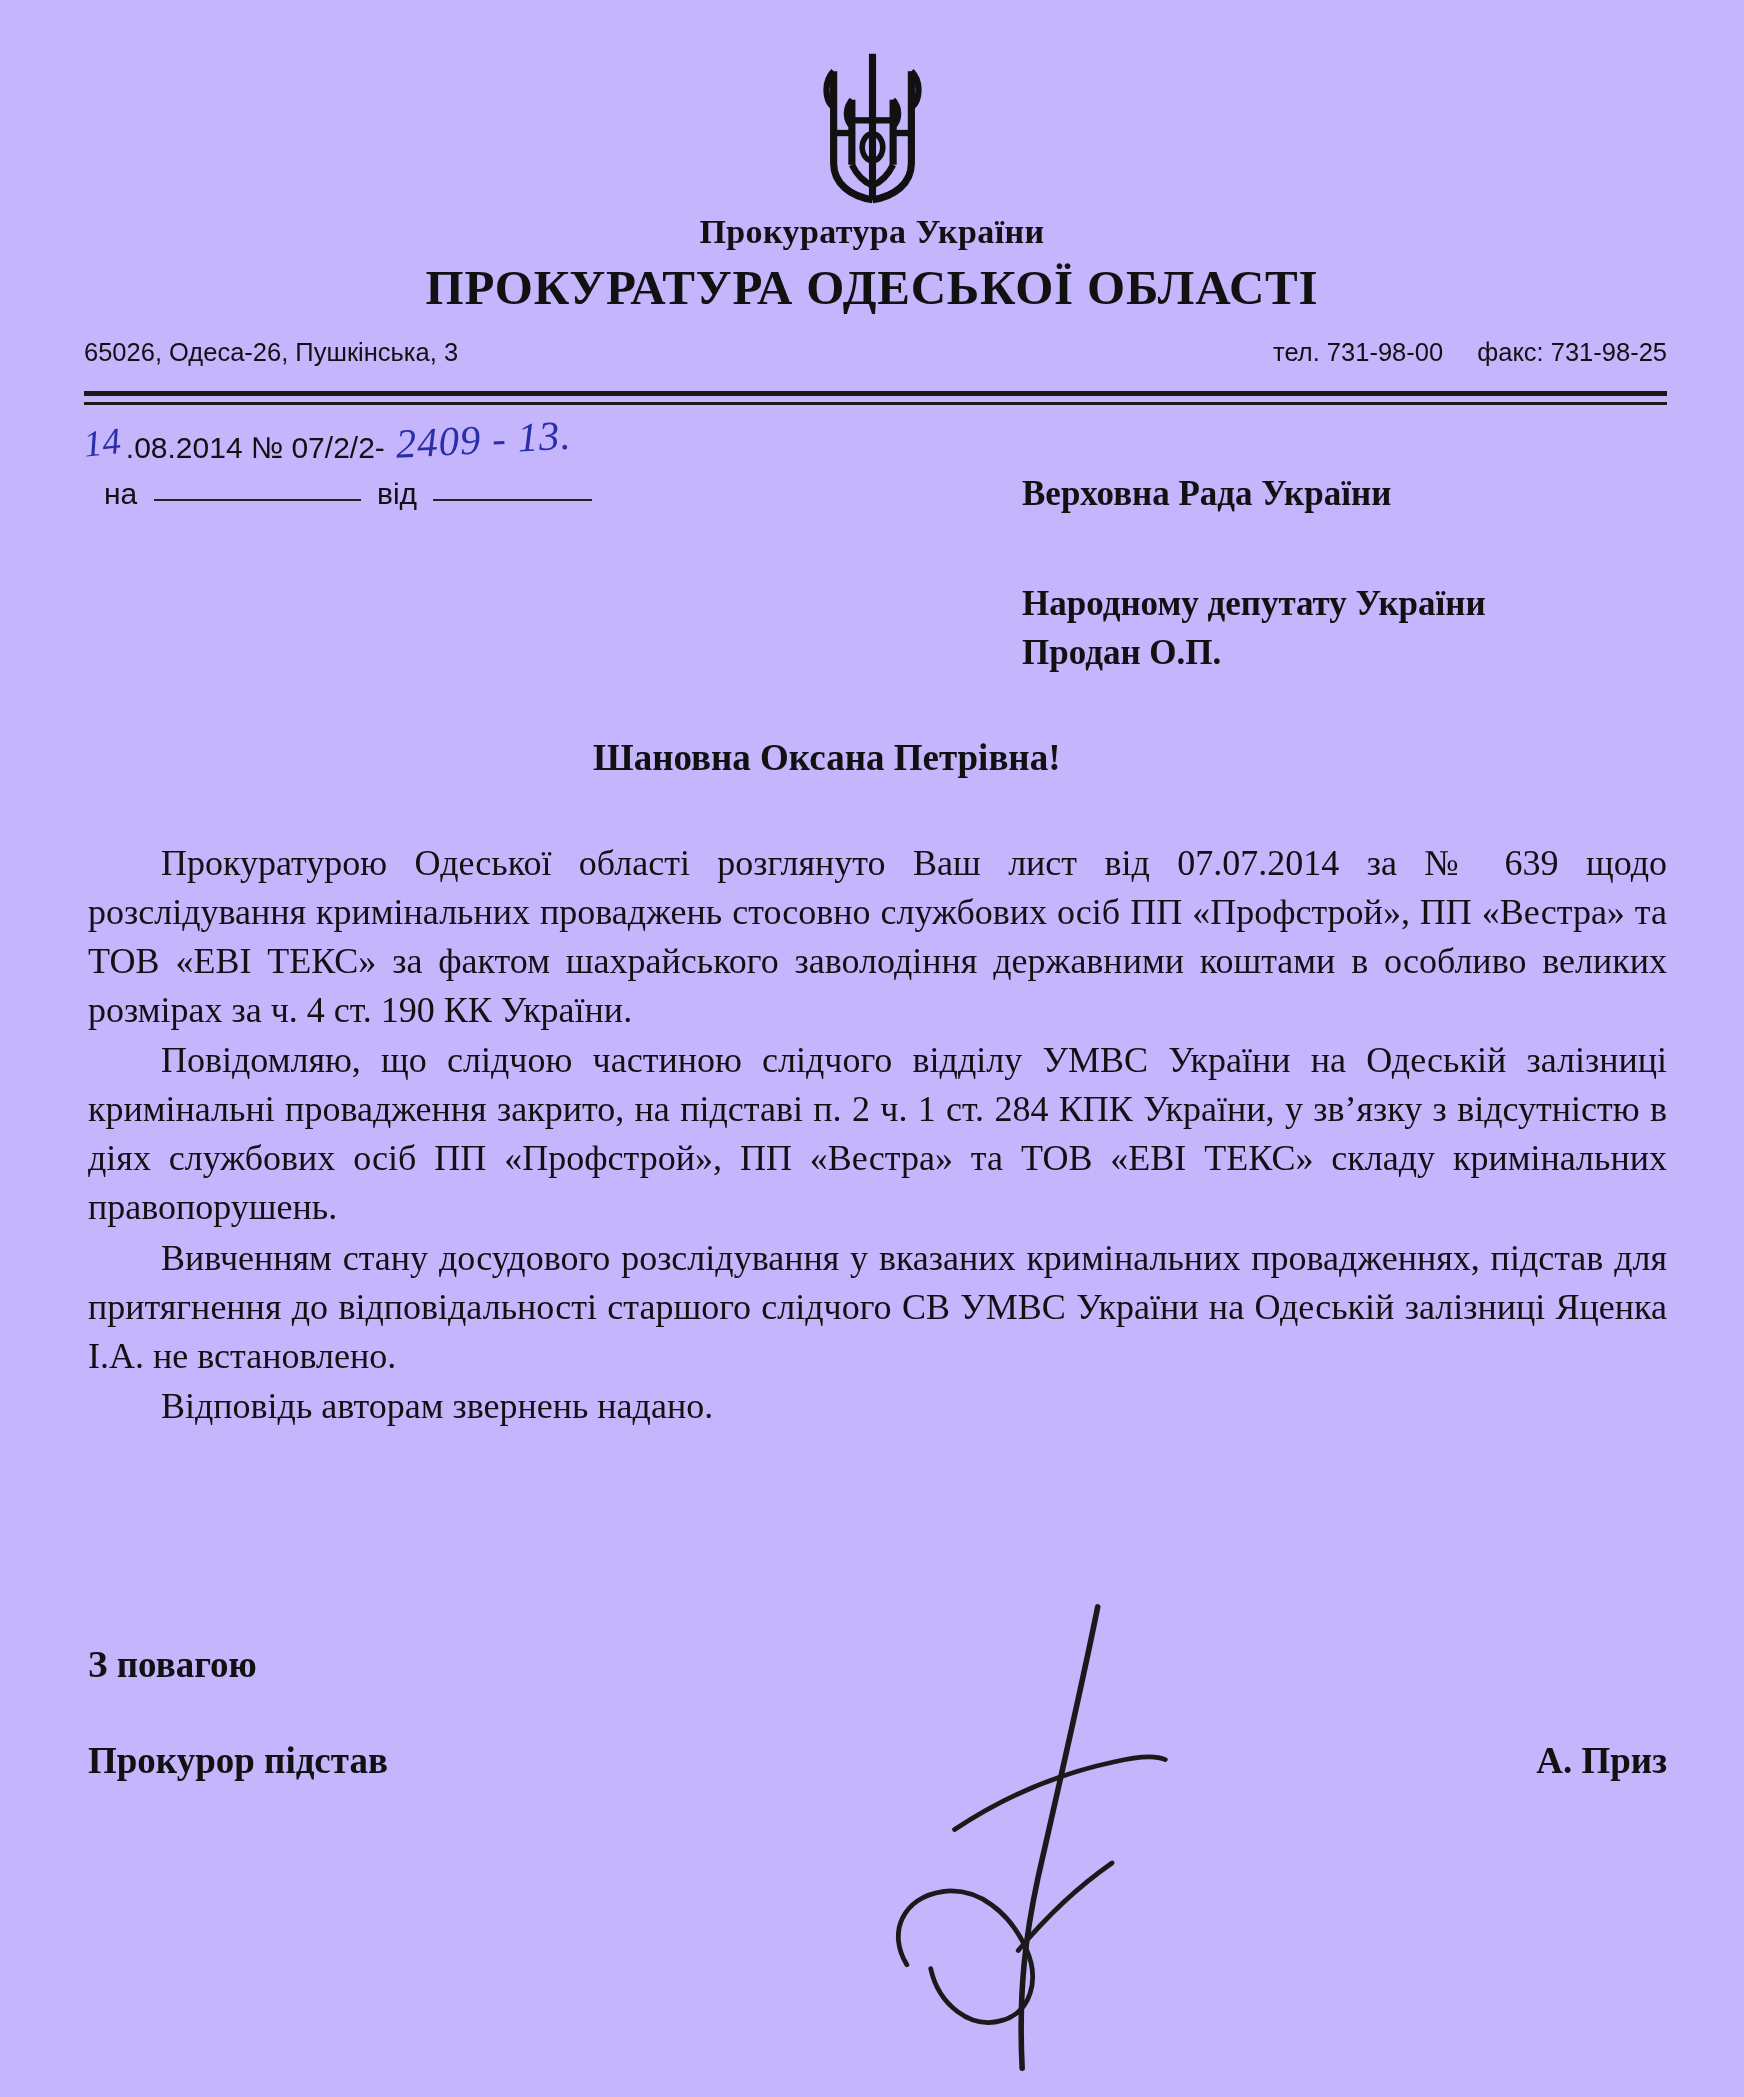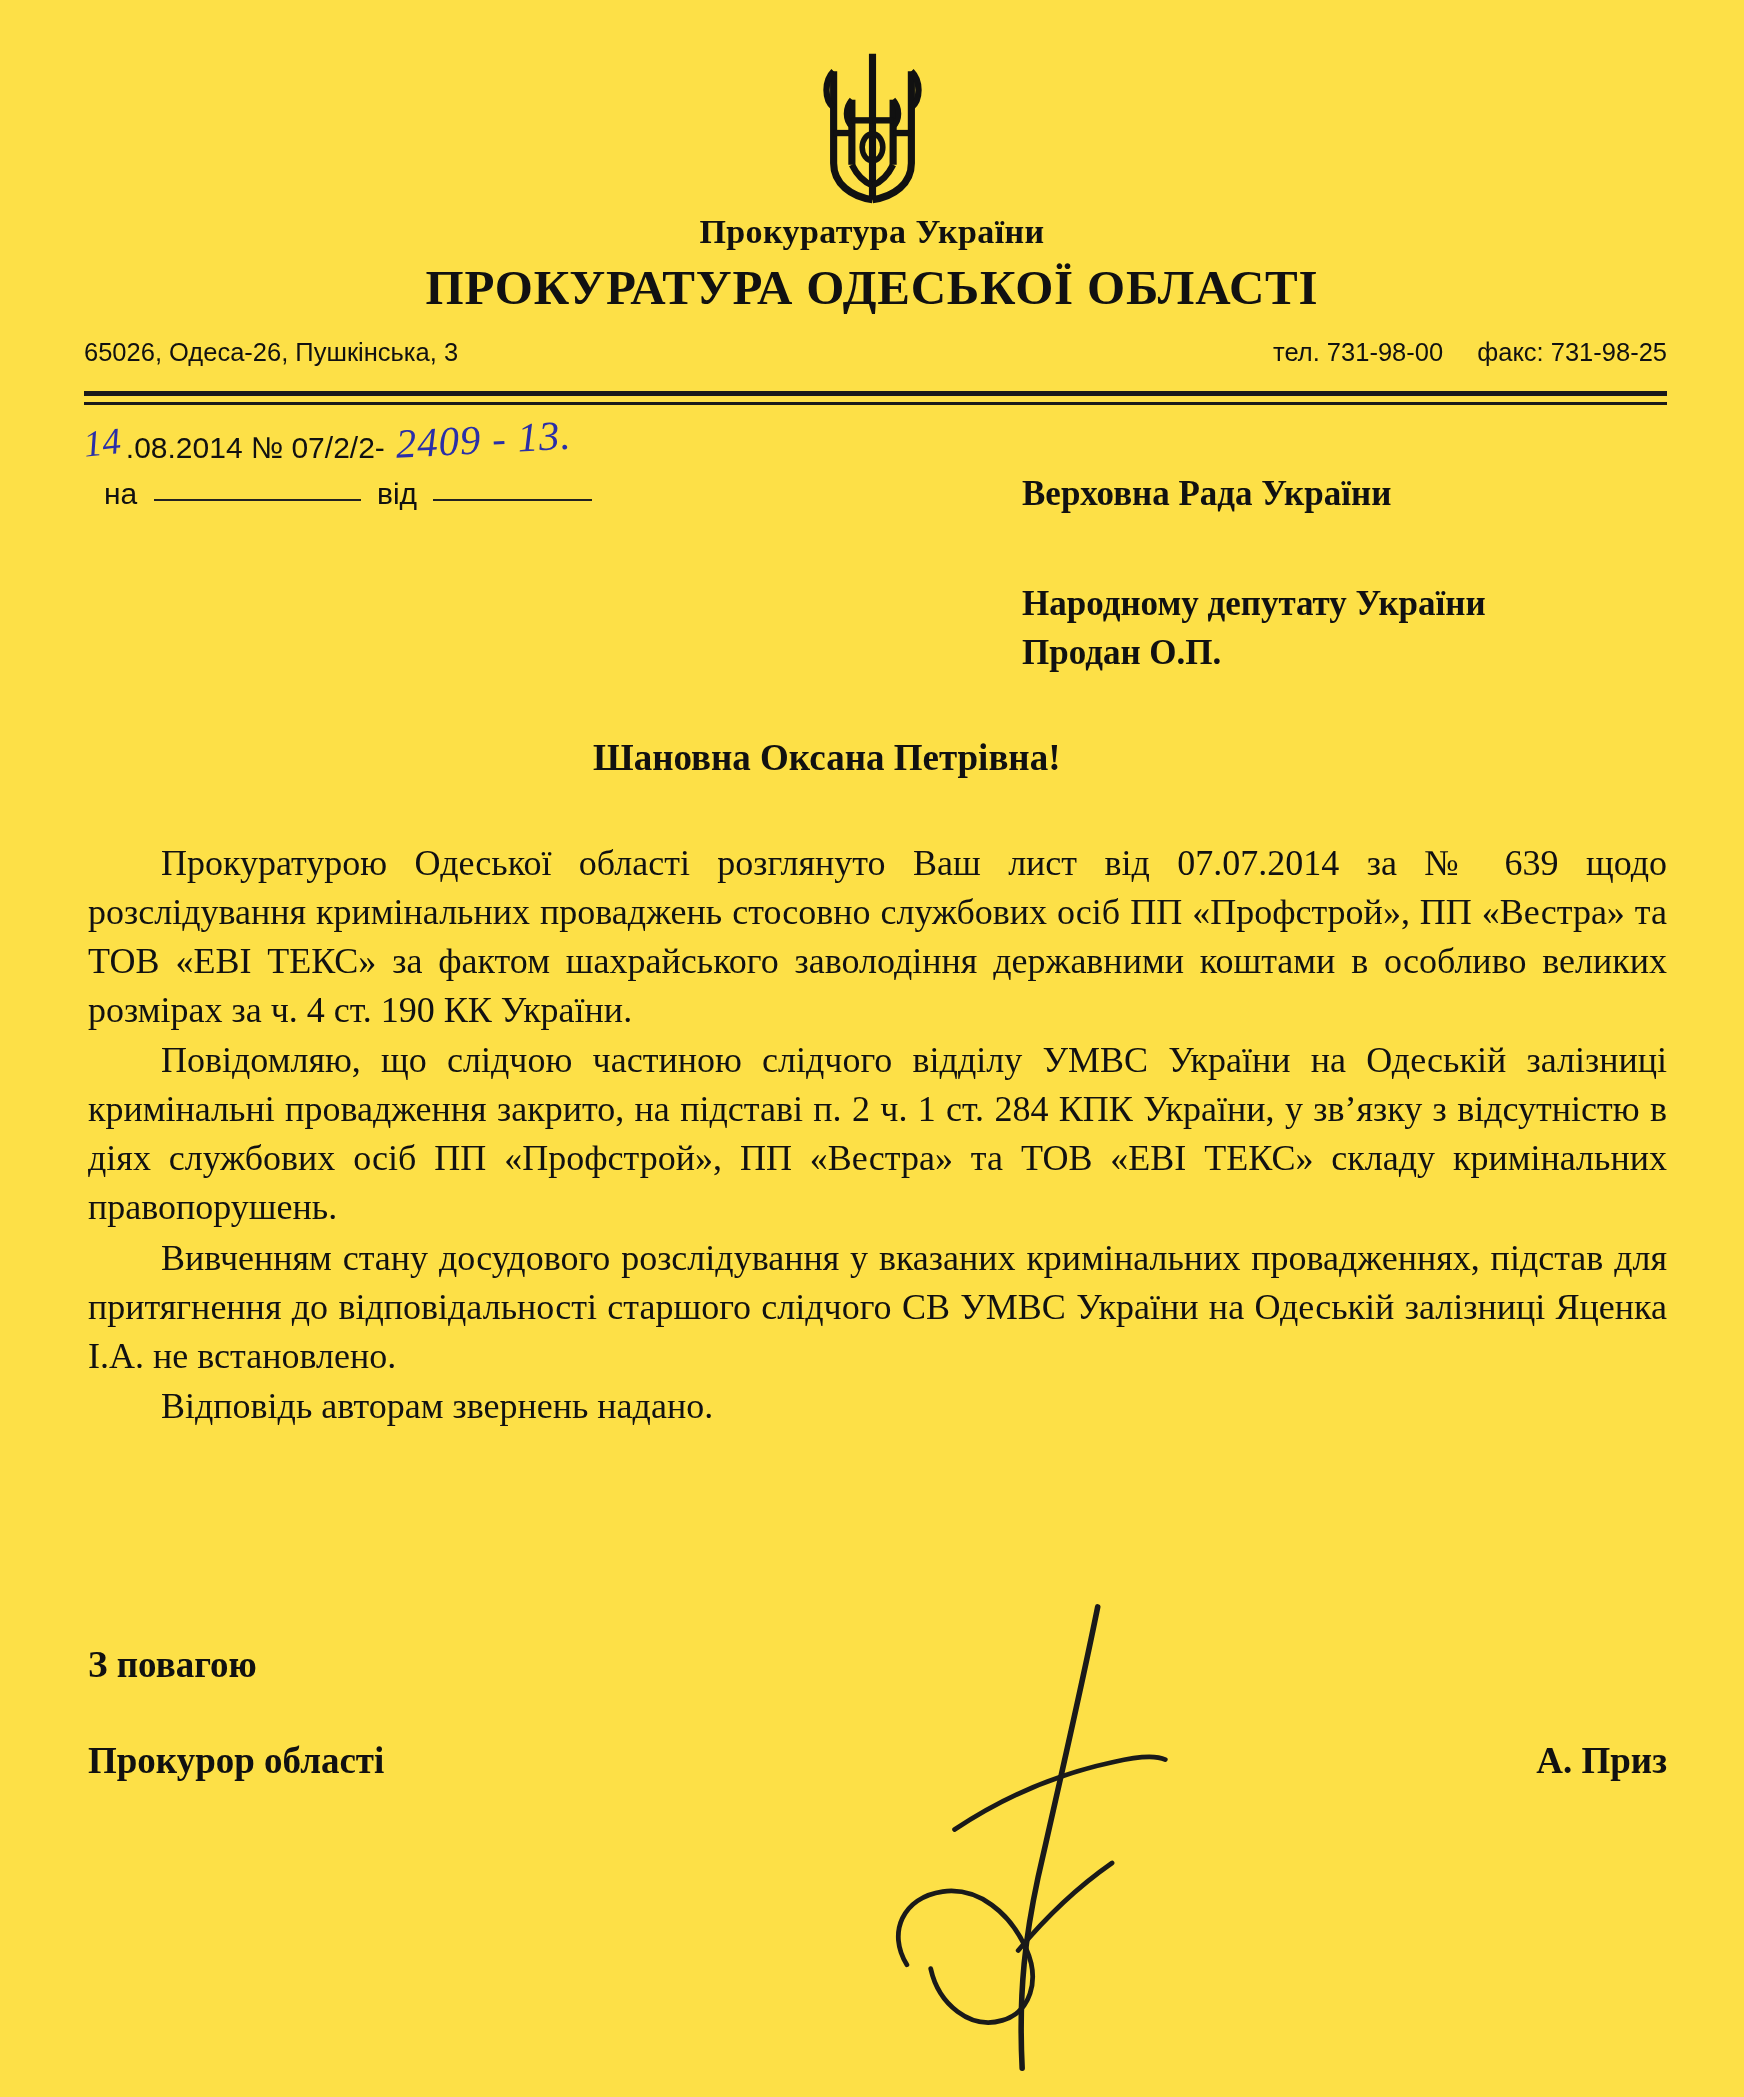--- a/index.html
+++ b/index.html
@@ -12,21 +12,21 @@
     height: 2097px;
     font-family: "Liberation Serif", serif;
     color: #111;
     position: relative;
     overflow: hidden;
   }
   .page {
     position: relative;
     width: 1744px;
     height: 2097px;
-    background: #fde047;
+    background: #c4b5fd;
   }
 
   
   .emblem-wrap {
     position: absolute;
     top: 44px;
     left: 0;
     width: 1744px;
     text-align: center;
   }
@@ -254,21 +254,21 @@
   <div class="body-text">
     <p>Прокуратурою Одеської області розглянуто Ваш лист від 07.07.2014 за № 639 щодо розслідування кримінальних проваджень стосовно службових осіб ПП «Профстрой», ПП «Вестра» та ТОВ «ЕВІ ТЕКС» за фактом шахрайського заволодіння державними коштами в особливо великих розмірах за ч. 4 ст. 190 КК України.</p>
     <p>Повідомляю, що слідчою частиною слідчого відділу УМВС України на Одеській залізниці кримінальні провадження закрито, на підставі п. 2 ч. 1 ст. 284 КПК України, у зв’язку з відсутністю в діях службових осіб ПП «Профстрой», ПП «Вестра» та ТОВ «ЕВІ ТЕКС» складу кримінальних правопорушень.</p>
     <p>Вивченням стану досудового розслідування у вказаних кримінальних провадженнях, підстав для притягнення до відповідальності старшого слідчого СВ УМВС України на Одеській залізниці Яценка І.А. не встановлено.</p>
     <p>Відповідь авторам звернень надано.</p>
   </div>
 
   <div class="regards">З повагою</div>
 
   <div class="sign-row">
-    <div>Прокурор області</div>
+    <div>Прокурор підстав</div>
     <div>А. Приз</div>
   </div>
 
   <div class="signature">
     <svg viewBox="0 0 480 620" width="382" height="493" aria-hidden="true">
       <g fill="none" stroke="#1a1a1a" stroke-width="6" stroke-linecap="round">
         <path d="M300 20 C280 120 250 250 225 360 C210 430 200 500 205 600" stroke-width="7"></path>
         <path d="M120 300 C180 260 250 230 320 215 C350 208 372 206 385 212" stroke-width="6"></path>
         <path d="M60 470 C35 430 55 385 105 378 C150 372 190 405 210 450 C228 490 215 530 180 540 C140 552 100 520 90 475" stroke-width="6"></path>
         <path d="M200 452 C235 410 275 372 318 342" stroke-width="6"></path>

